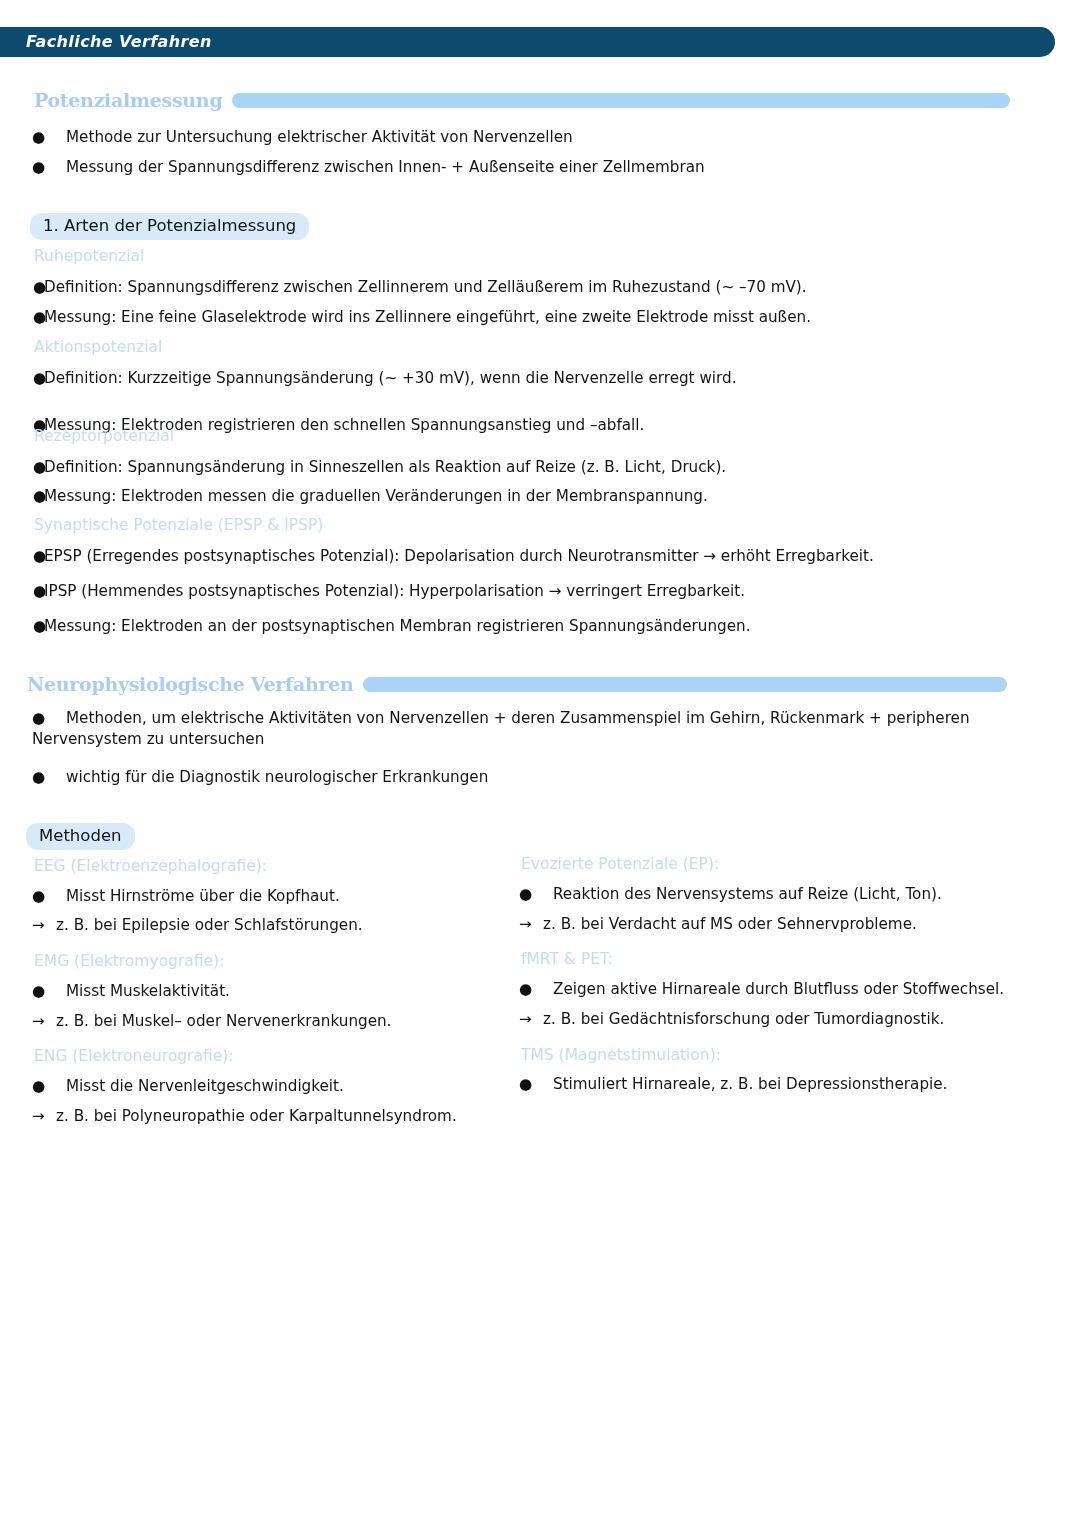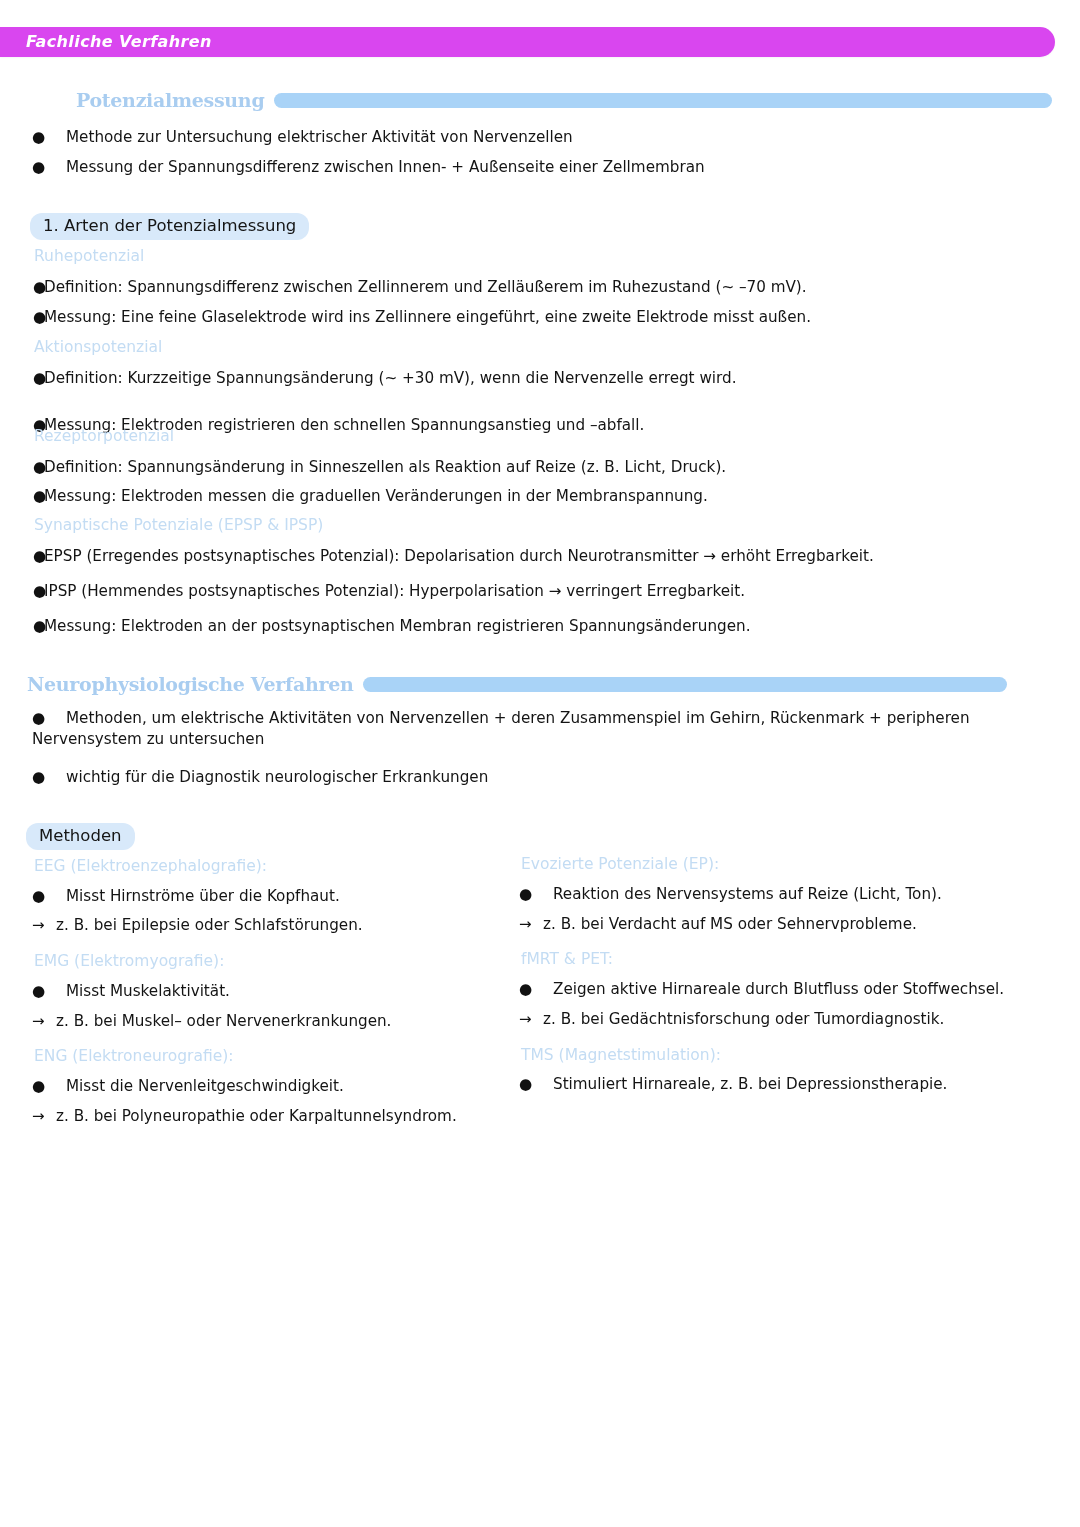--- a/index.html
+++ b/index.html
@@ -16,21 +16,21 @@
     overflow: hidden;
   }
 
   
   .topbar {
     position: absolute;
     left: 0;
     top: 27px;
     width: 1055px;
     height: 30px;
-    background: #d946ef;
+    background: #0c4a6e;
     border-radius: 0 16px 16px 0;
     box-shadow: 0 1px 2px rgba(0,0,0,0.04);
   }
   .topbar-title {
     position: absolute;
     left: 26px;
     top: 5px;
     font-family: "DejaVu Sans", sans-serif;
     font-style: italic;
     font-weight: bold;
@@ -131,21 +131,21 @@
 </style>
 </head>
 <body>
 
 <div class="page">
 
   <div class="topbar">
     <div class="topbar-title">Fachliche Verfahren</div>
   </div>
 
-  <div class="section-head" style="left:34px; top:88px;margin-left:42px;">
+  <div class="section-head" style="left:34px; top:88px;">
     <span class="sh-text">Potenzialmessung</span>
     <span class="sh-pill" style="width:778px;"></span>
   </div>
 
   <div class="line gap" style="left:32px; top:127px;">
     <span class="b">●</span><span class="txt">Methode zur Untersuchung elektrischer Aktivität von Nervenzellen</span>
   </div>
   <div class="line gap" style="left:32px; top:157px;">
     <span class="b">●</span><span class="txt">Messung der Spannungsdifferenz zwischen Innen- + Außenseite einer Zellmembran</span>
   </div>

